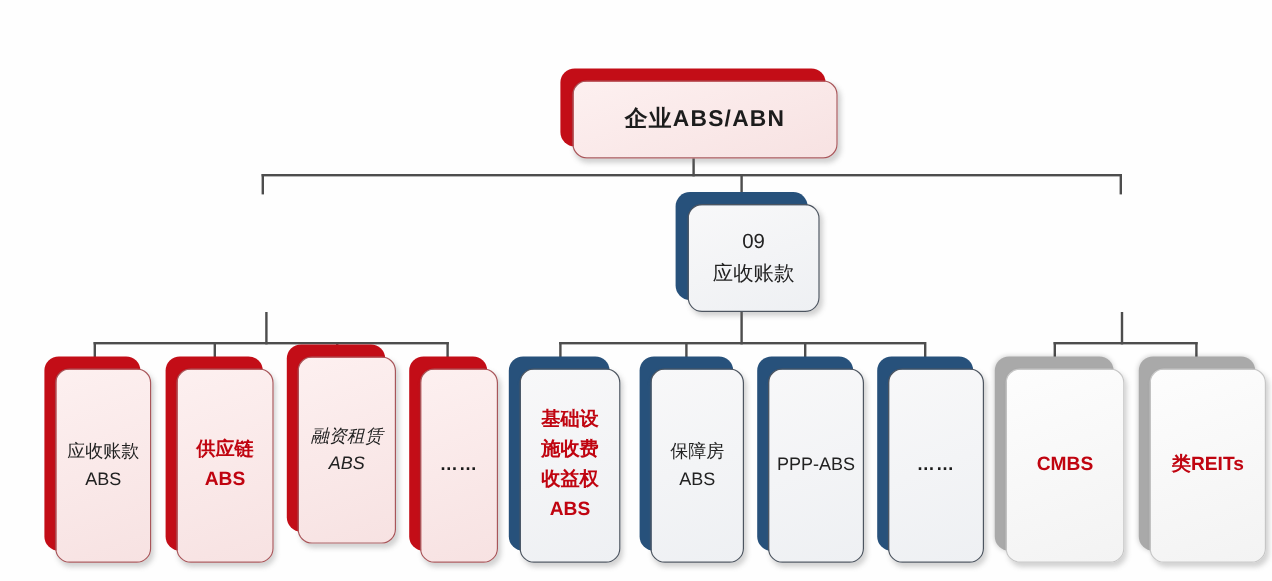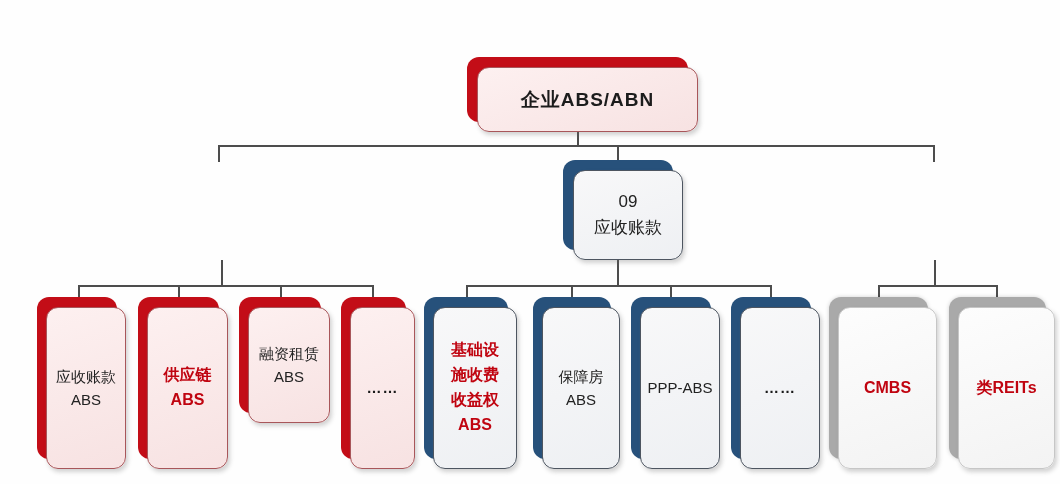--- a/index.html
+++ b/index.html
@@ -90,21 +90,21 @@
 ABS</span>
     </div>
   </div>
   <div class="node leaf" style="left:147px;top:307px;width:81px;height:162px;">
     <div class="back red"></div>
     <div class="front pink">
       <span class="leaf-label em">供应链
 ABS</span>
     </div>
   </div>
-  <div class="node leaf" style="left:248px;top:307px;width:82px;height:116px;">
+  <div class="node leaf" style="left:248px;top:297px;width:82px;height:156px;font-style:italic;">
     <div class="back red"></div>
     <div class="front pink">
       <span class="leaf-label">融资租赁
 ABS</span>
     </div>
   </div>
   <div class="node leaf" style="left:350px;top:307px;width:65px;height:162px;">
     <div class="back red"></div>
     <div class="front pink">
       <span class="dots">……</span>

